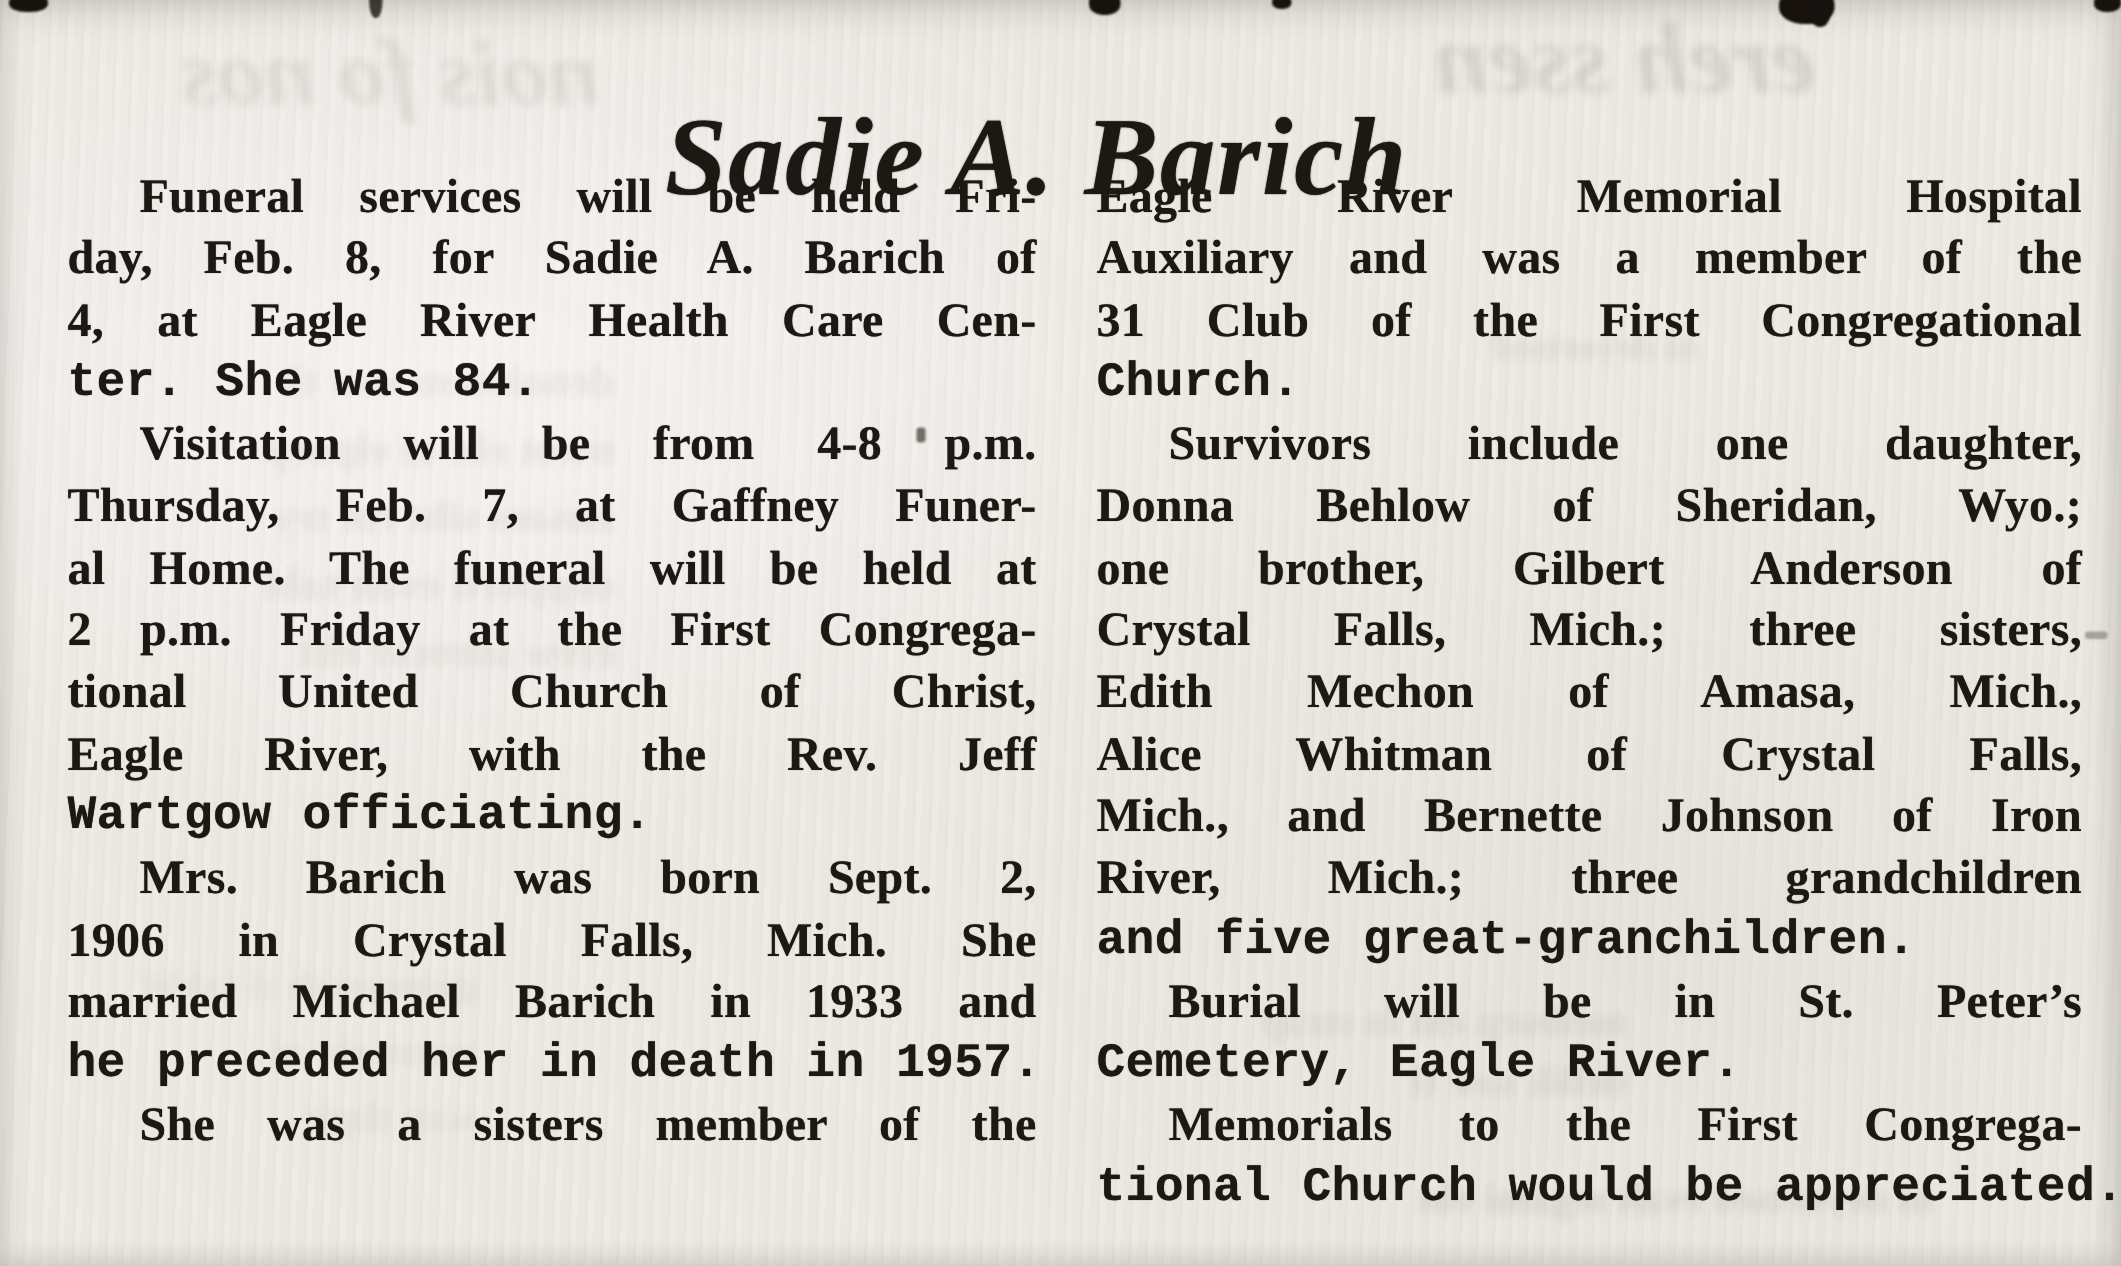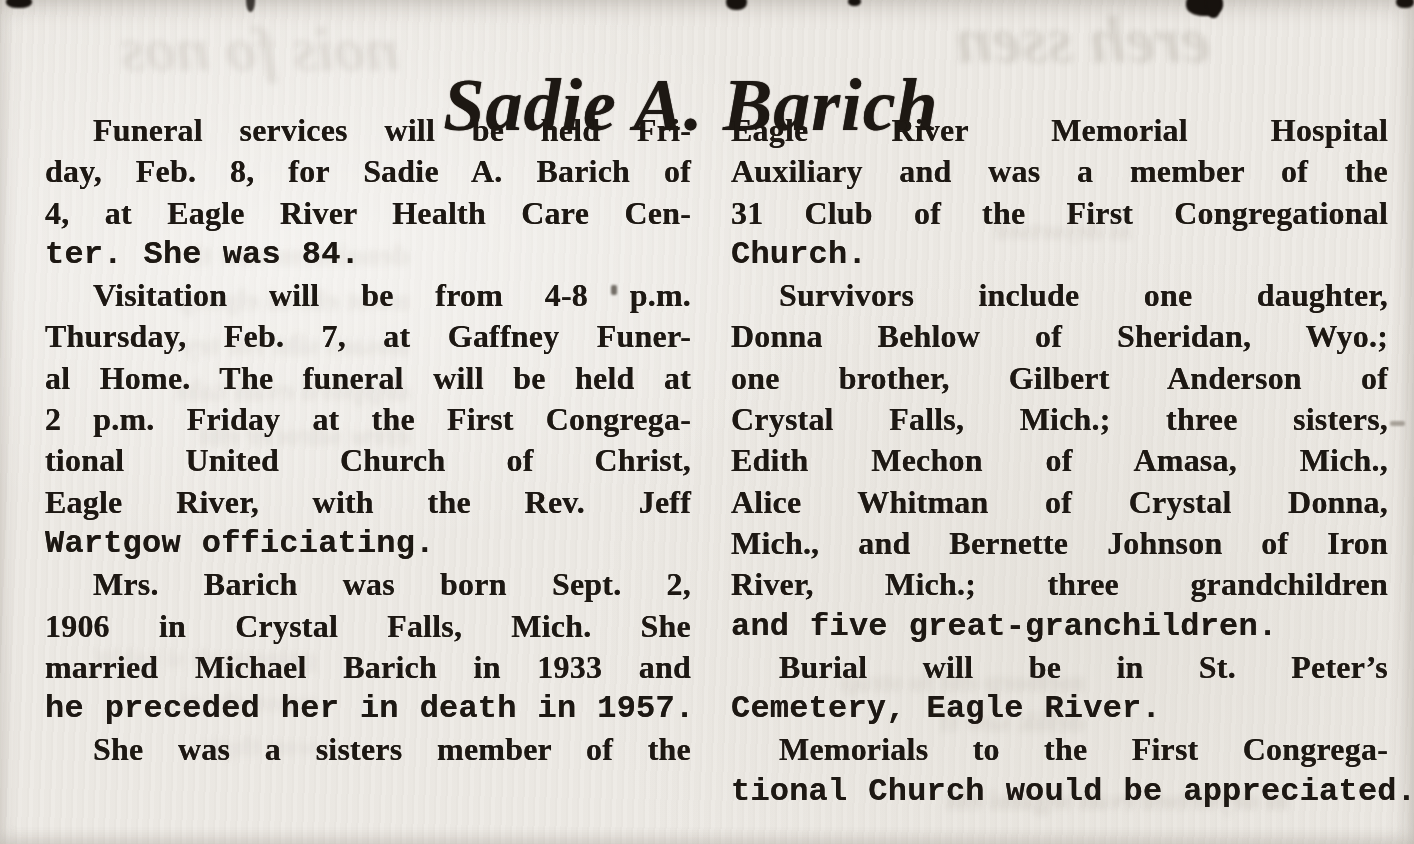--- a/index.html
+++ b/index.html
@@ -154,21 +154,21 @@
     <div class="column right">
         <div class="line">Eagle River Memorial Hospital</div>
         <div class="line">Auxiliary and was a member of the</div>
         <div class="line">31 Club of the First Congregational</div>
         <div class="line no-just">Church.</div>
         <div class="line indent">Survivors include one daughter,</div>
         <div class="line">Donna Behlow of Sheridan, Wyo.;</div>
         <div class="line">one brother, Gilbert Anderson of</div>
         <div class="line">Crystal Falls, Mich.; three sisters,</div>
         <div class="line">Edith Mechon of Amasa, Mich.,</div>
-        <div class="line">Alice Whitman of Crystal Donna,</div>
+        <div class="line">Alice Whitman of Crystal Falls,</div>
         <div class="line">Mich., and Bernette Johnson of Iron</div>
         <div class="line">River, Mich.; three grandchildren</div>
         <div class="line no-just">and five great-granchildren.</div>
         <div class="line indent">Burial will be in St. Peter’s</div>
         <div class="line no-just">Cemetery, Eagle River.</div>
         <div class="line indent">Memorials to the First Congrega-</div>
         <div class="line no-just">tional Church would be appreciated.</div>
       </div>
   </div>
 

